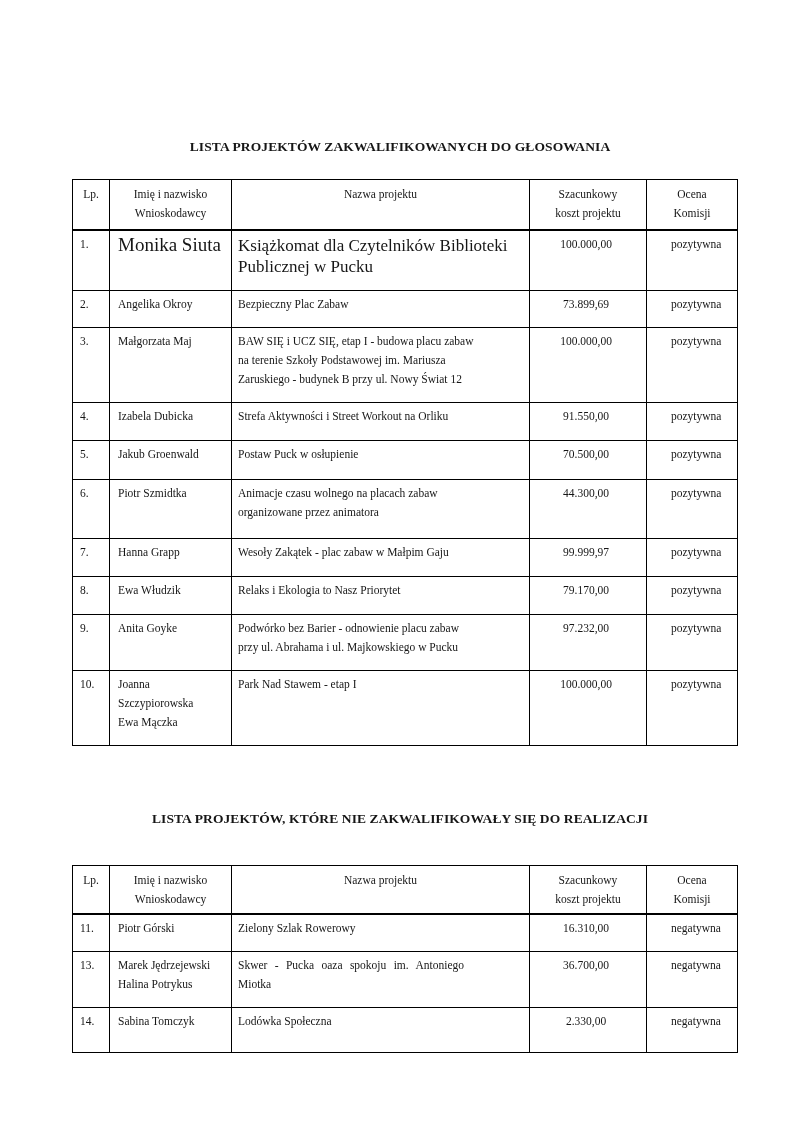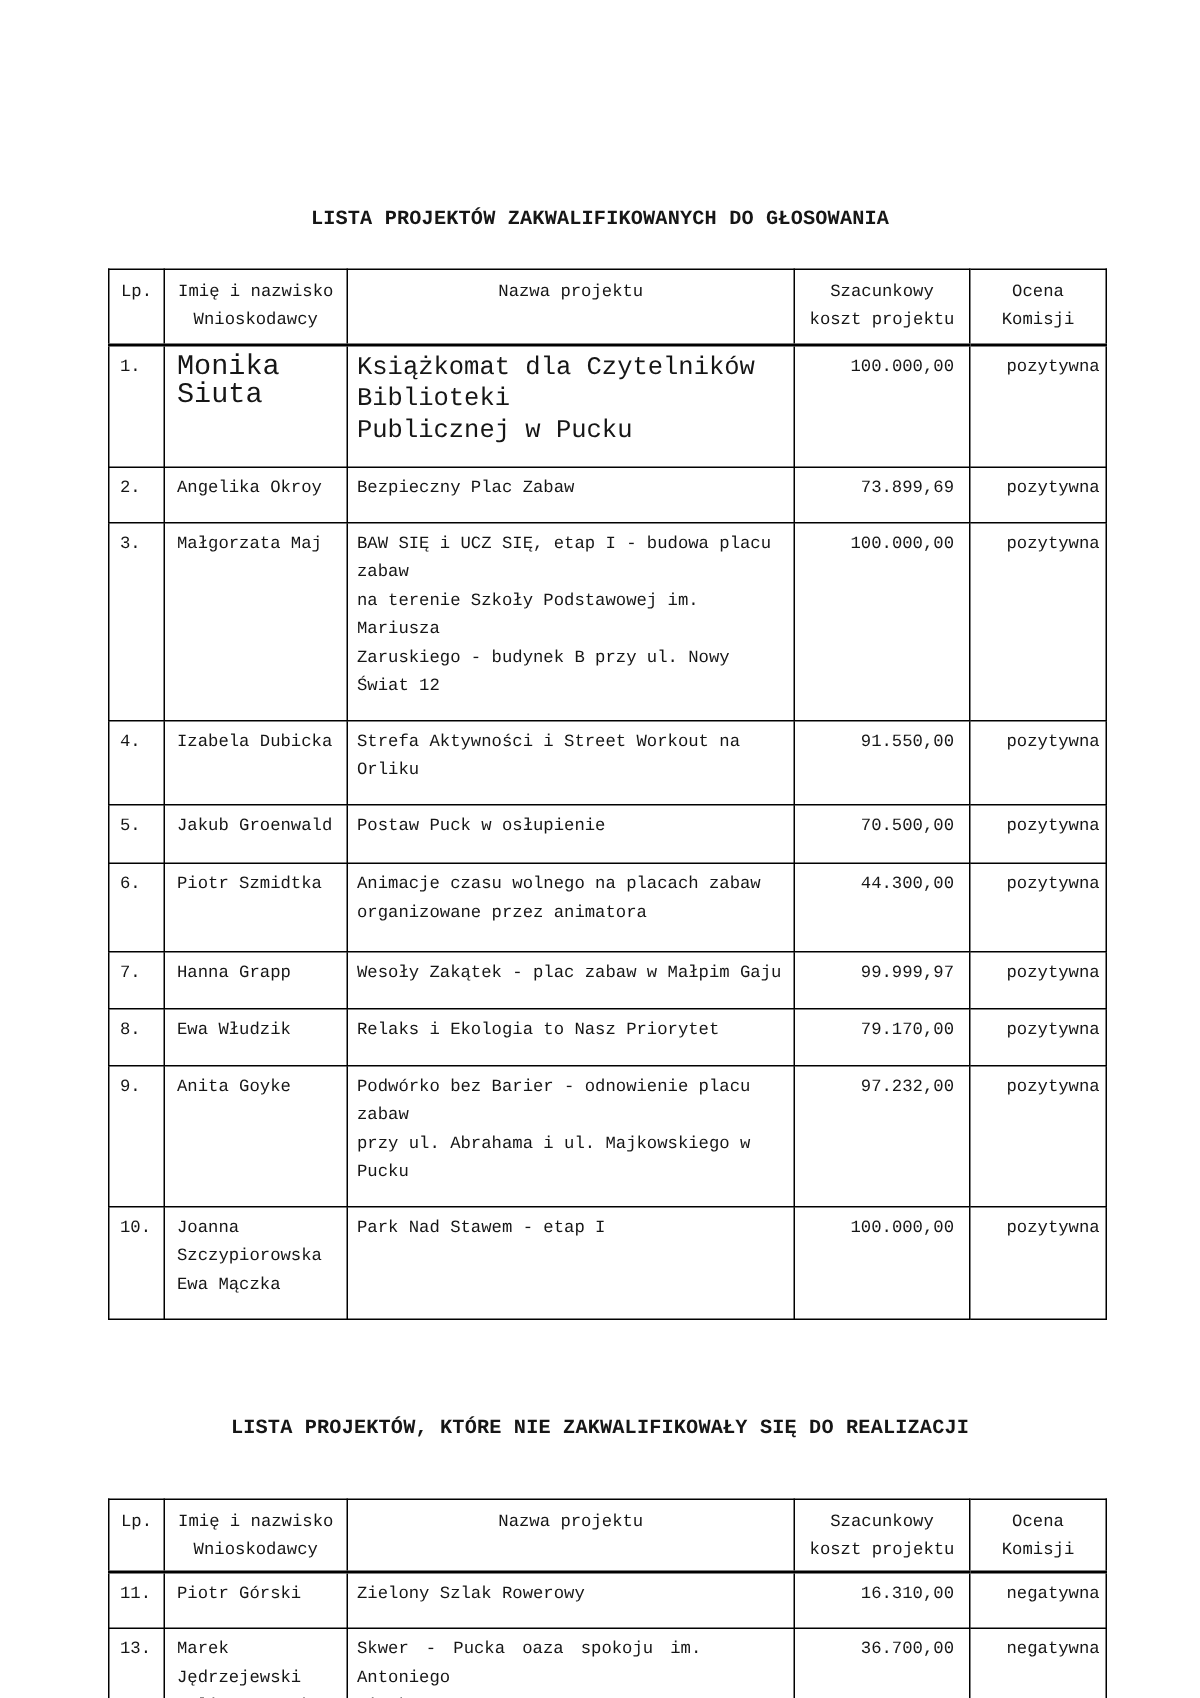--- a/index.html
+++ b/index.html
@@ -3,21 +3,21 @@
 <meta charset="utf-8">
 <style>
   * { box-sizing: border-box; }
   html, body { margin: 0; padding: 0; background: #ffffff; }
   .page {
     position: relative;
     width: 800px;
     height: 1132px;
     background: #ffffff;
     overflow: hidden;
-    font-family: Liberation Mono, monospace;
+    font-family: Liberation Serif, serif;
     color: #161616;
   }
   .doc-title {
     width: 800px;
     text-align: center;
     font-weight: bold;
     font-size: 13.5px;
     line-height: 17px;
     color: #161616;
     letter-spacing: 0.1px;
@@ -48,21 +48,21 @@
   thead th {
     text-align: center;
     white-space: pre-line;
     padding: 5px 3px 4px 3px;
     border-bottom: 2px solid #000;
   }
   td { padding: 4px 6px 13px 6px; }
   td.lp        { padding-left: 7px; }
   td.applicant { padding-left: 8px; white-space: pre-line; }
   td.project   { white-space: pre-line; }
-  td.cost      { text-align: right; padding-right: 10px; }
+  td.cost      { text-align: center; padding-right: 10px; }
   td.rating    { padding-left: 24px; }
   tr.row-large td.applicant { font-size: 19px; }
   tr.row-large td.project   { font-size: 17px; line-height: 21px; }
   td.project.spread { word-spacing: 4.5px; }
 </style>
 </head>
 <body>
 
 <div class="page">
 

